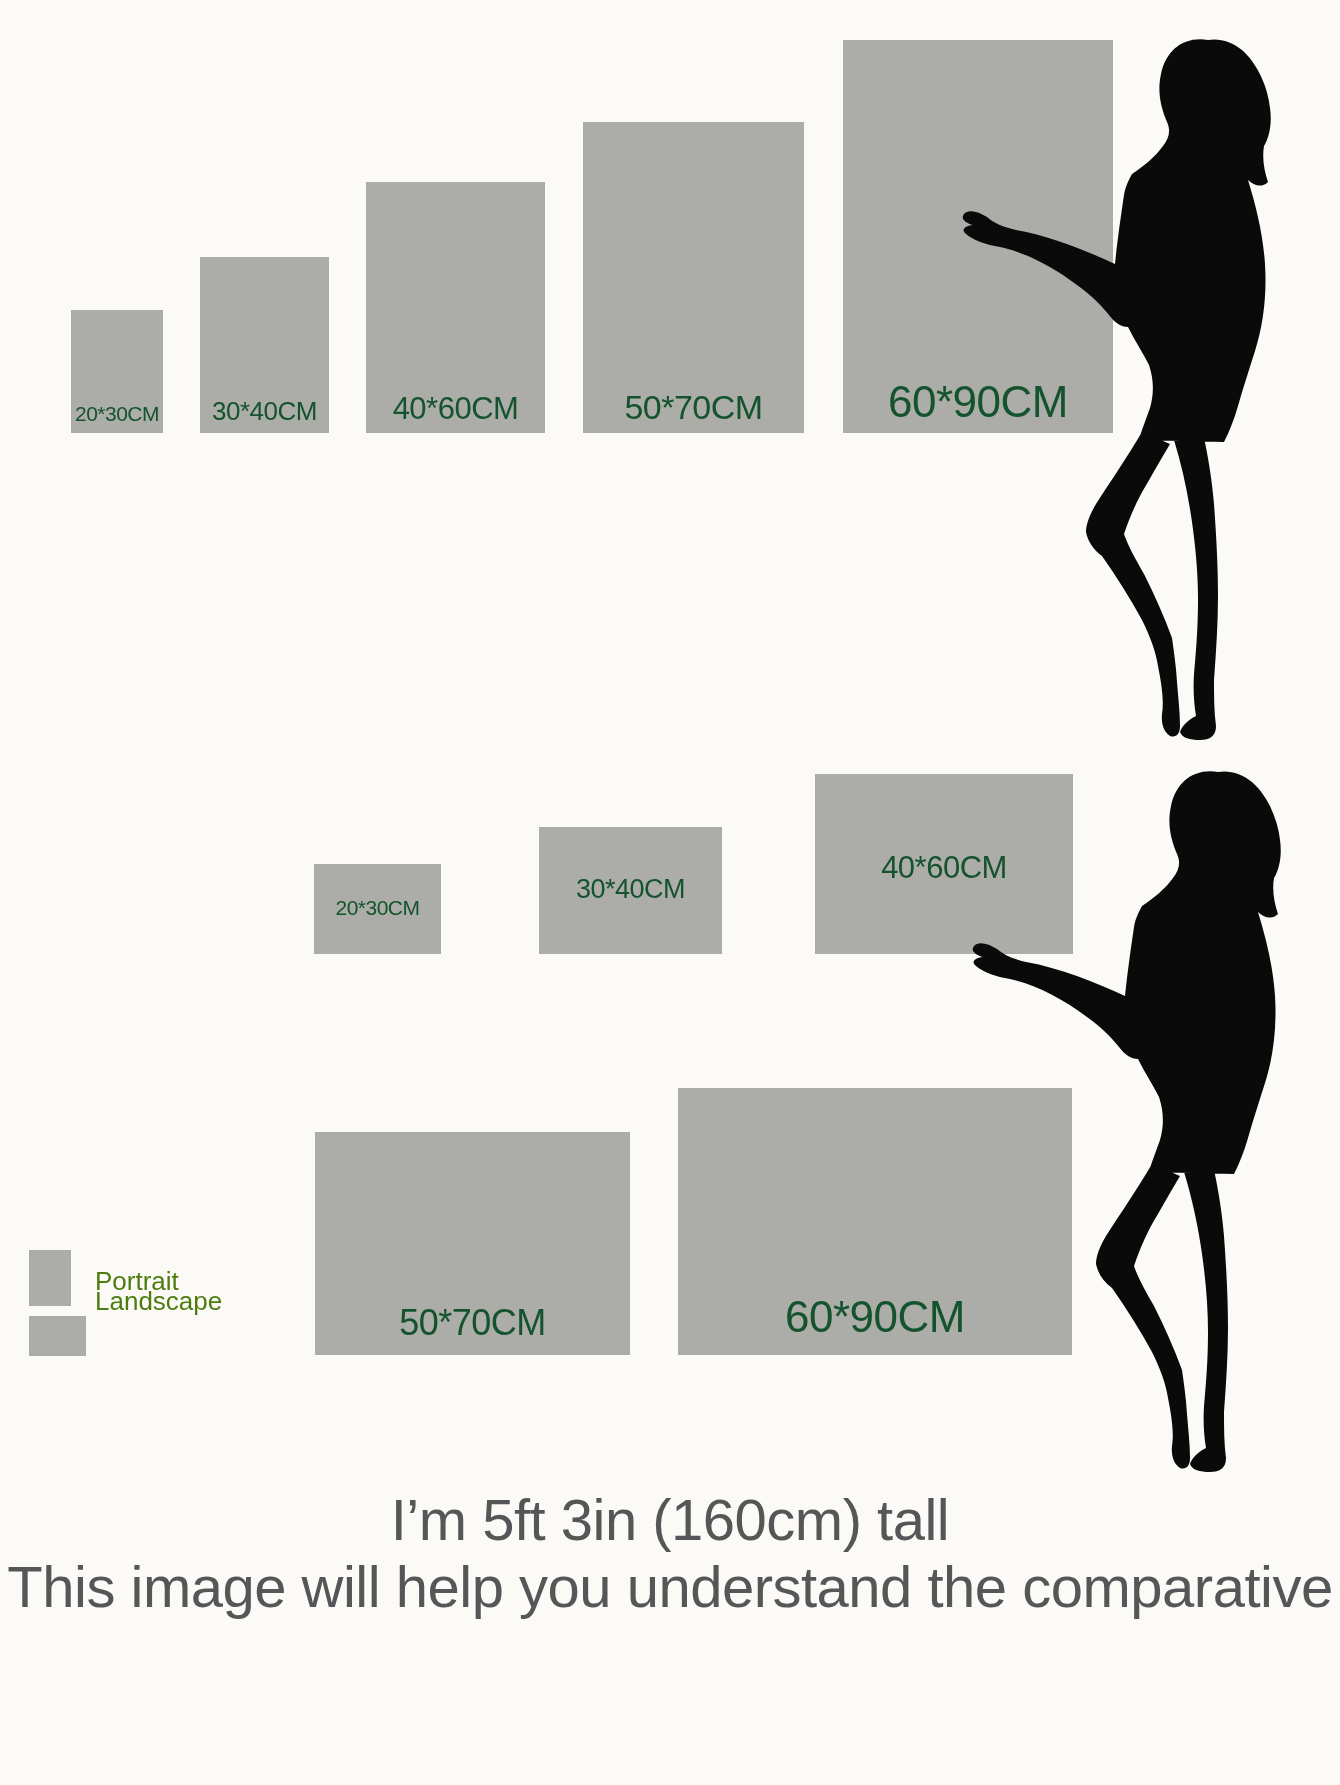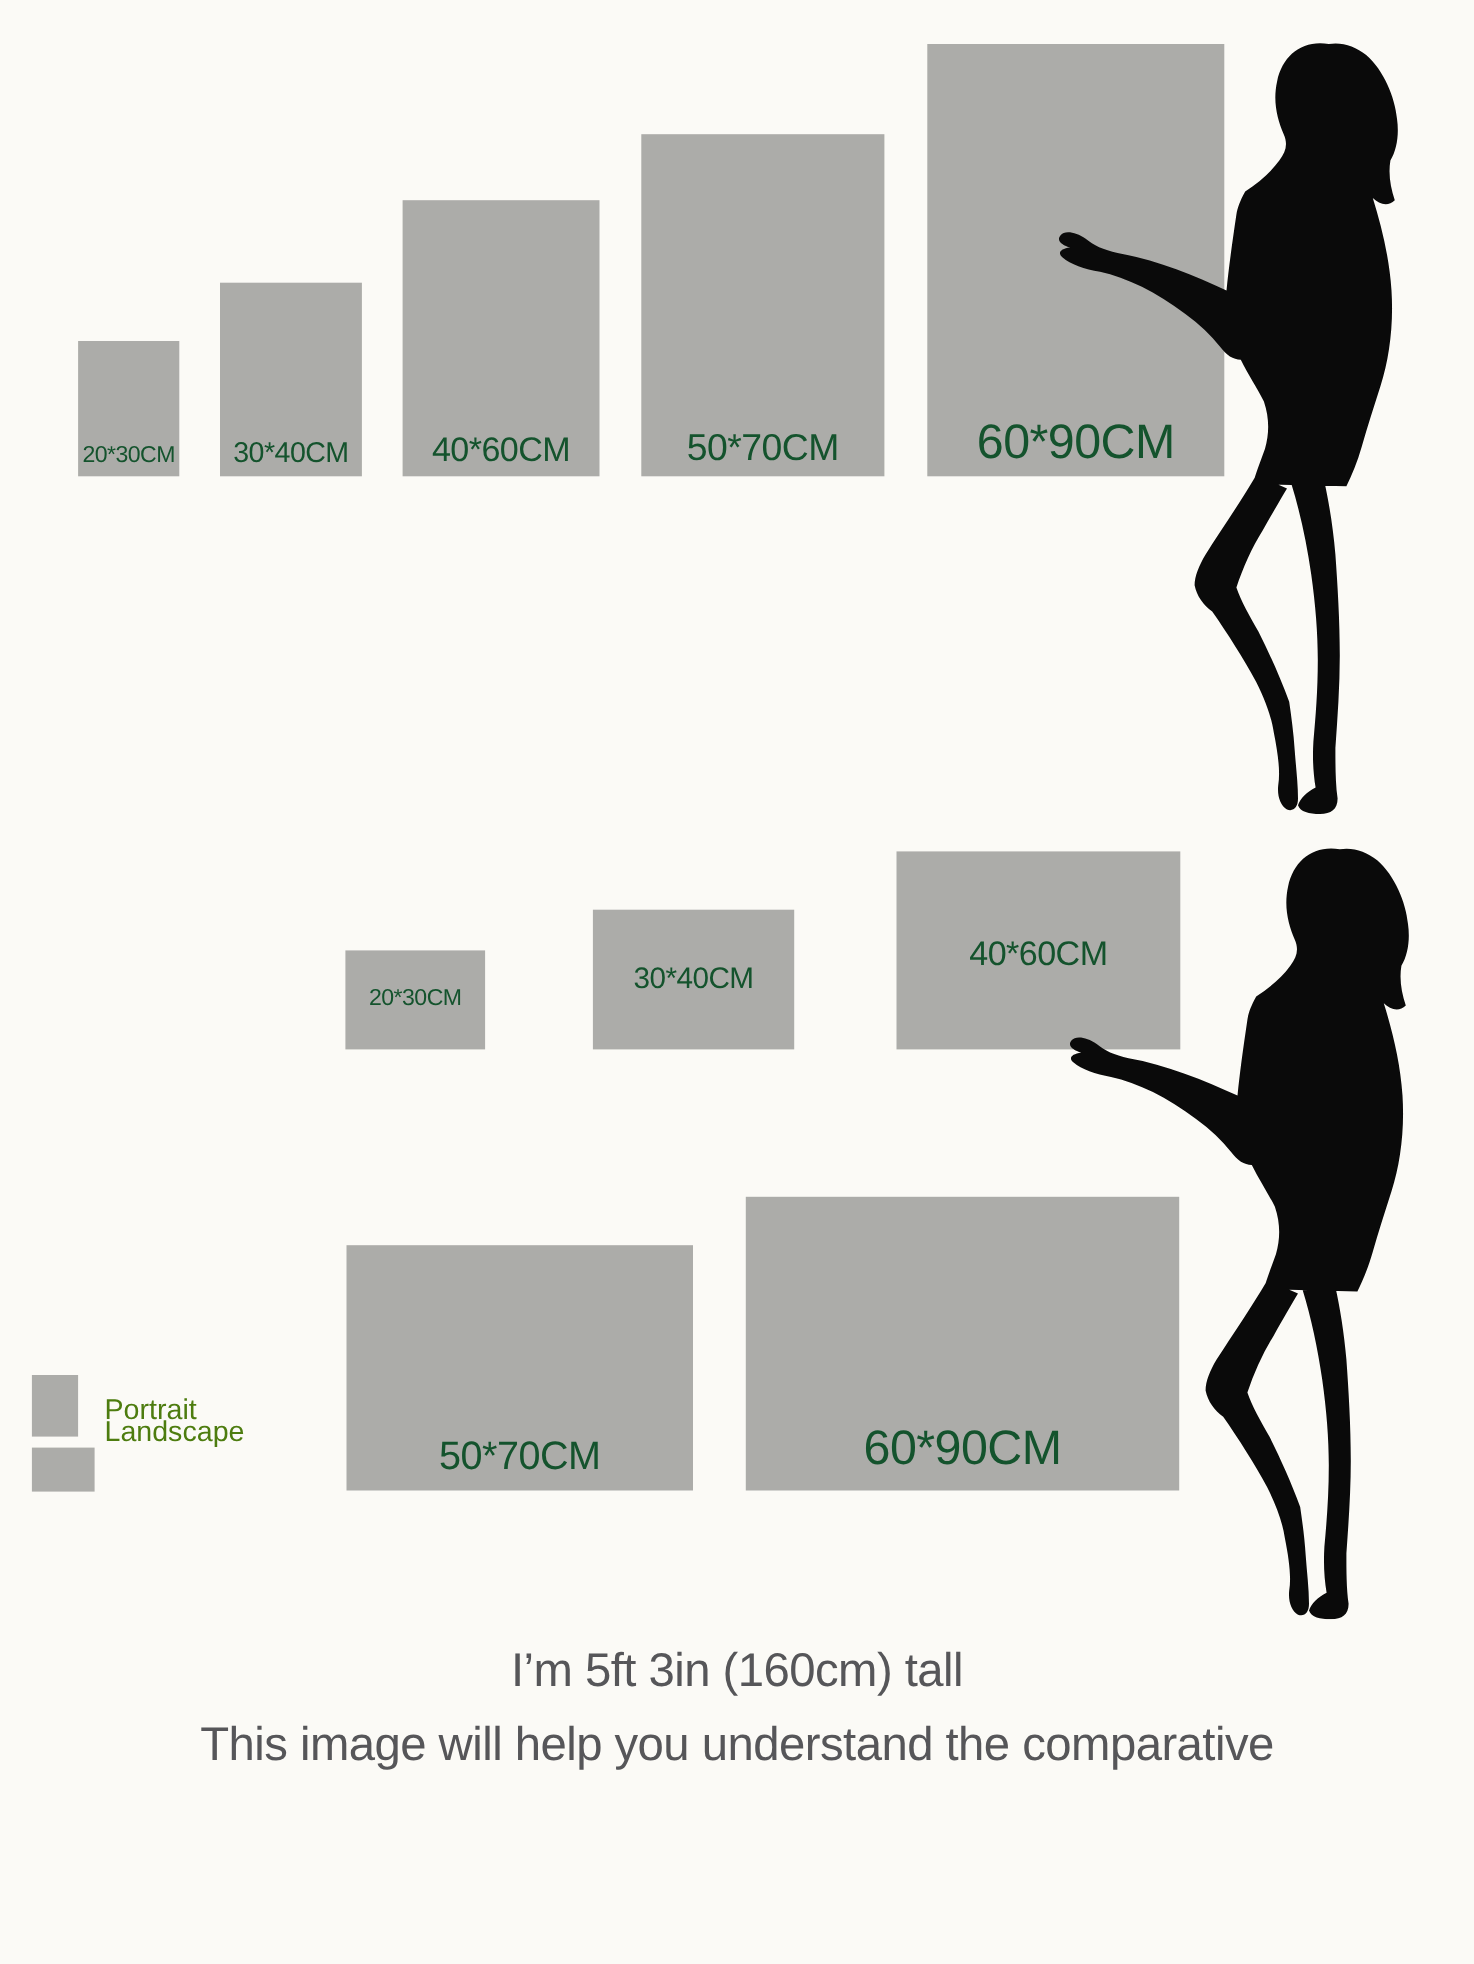--- a/index.html
+++ b/index.html
@@ -61,21 +61,21 @@
     font-size:26px;color:#4d7c0f;line-height:1;
   }
   .legend-label.portrait {top:1268px;}
   .legend-label.landscape{top:1288px;}
   
   .footer-text{
     position:absolute;
     left:0;right:0;top:1486px;
     text-align:center;
     color:#565659;
-    font-size:43px;
+    font-size:58px;
     line-height:67px;
     font-weight:500;
     letter-spacing:-0.5px;
   }
 </style>
 </head>
 <body>
 
 <div class="canvas">
 

